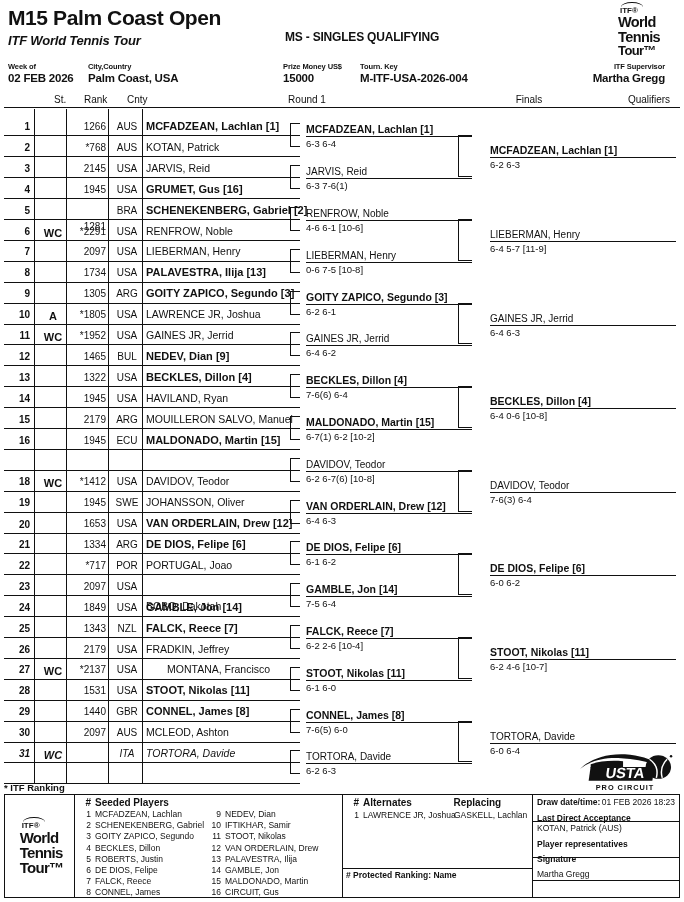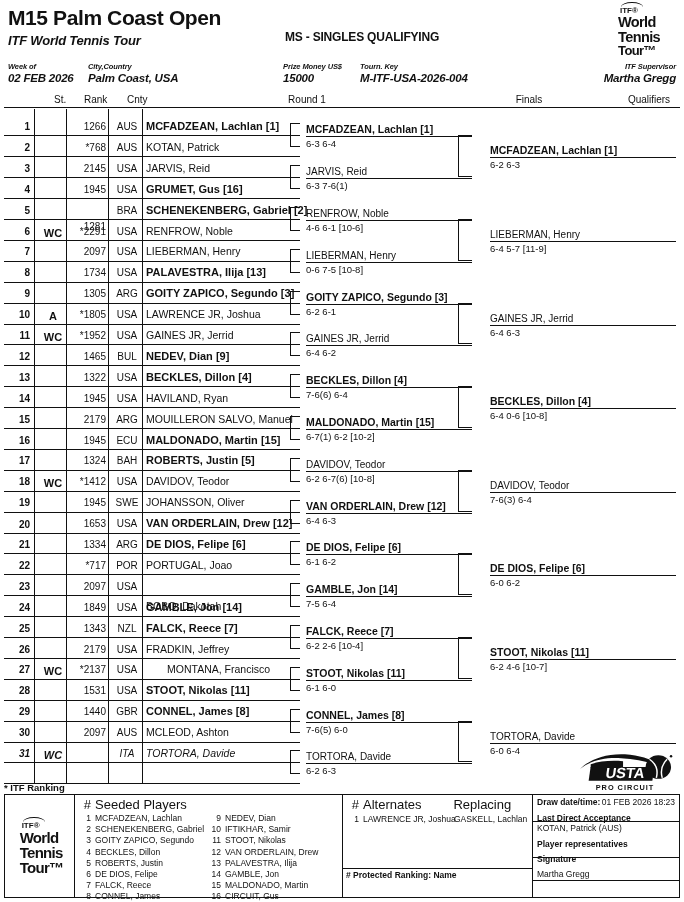--- a/index.html
+++ b/index.html
@@ -32,29 +32,29 @@
     position: absolute; right: 8px; top: 2px;
     width: 58px; text-align: left;
     line-height: 1.0;
   }
   .itf-mark { font-size: 8px; font-weight: bold; letter-spacing:0px; position:relative; padding-left:2px;}
   .itf-mark .arc { display:block; width:22px; height:5px; border-top:1.4px solid #111; border-radius:50%/100% 100% 0 0; margin-left:1px;}
   .itf-word { font-size: 14.5px; font-weight: bold; letter-spacing: -0.6px; display:block; }
   .itf-word.small { font-size: 13px; }
 
   
-  #info-bar { position: relative; height: 32px; padding: 0 12px; font-style: italic; }
+  #info-bar { position: relative; height: 32px; padding: 0 12px; }
   .info-cell { position: absolute; }
   .info-label { font-size: 7.5px; font-weight: bold; letter-spacing: -0.1px; }
   .info-value { font-size: 11.5px; font-weight: bold; letter-spacing: -0.2px; margin-top: 1px;}
   #info-week { left: 8px; top: 0; }
   #info-city { left: 88px; top: 0; }
   #info-prize { left: 283px; top: 0; }
   #info-key { left: 360px; top: 0; }
-  #info-sup { right: 8px; top: 0; text-align: right; margin-left: 12px; }
+  #info-sup { right: 19px; top: 0; text-align: right; margin-left: 12px; }
 
   
   #col-head {
     position: relative; height: 14px; margin: 0 4px;
     border-bottom: 1.6px solid #111;
     font-size: 10px;
   }
   #col-head > div { position: absolute; top: 0; }
   .ch-st { left: 50px; }
   .ch-rank { left: 80px; }
@@ -122,21 +122,21 @@
   }
   .fcell { border-right: 1.4px solid #111; position: relative; }
   #f-logo { width: 70px; display:flex; align-items:center; justify-content:center; }
   #itf-logo-bottom { line-height: 1.0; padding-left:4px;}
   #itf-logo-bottom .itf-word { font-size: 15px; letter-spacing:-0.7px;}
 
   #f-seeds { width: 268px; padding: 2px 3px; }
   #f-alts { width: 190px; padding: 0; }
   #f-draw { flex: 1; padding: 0; }
 
-  .fhead { font-size: 13px; font-weight: normal; }
+  .fhead { font-size: 10px; font-weight: bold; }
   .frow { font-size: 8.5px; line-height: 11.2px; white-space: nowrap; }
   .fnum { display:inline-block; width: 13px; text-align:right; margin-right:4px; }
 
   .seed-cols { display:flex; margin-top: 1px; }
   .seed-col { width: 130px; }
 
   .alt-head { display:flex; padding: 2px 3px; }
   .alt-row { display:flex; padding: 0 3px; }
   .alt-name { width: 108px; }
   .alt-rep { width: 76px; }
@@ -323,27 +323,20 @@
     </div>
     <div class="rowline" style="top: 320px; width: 296px;"></div>
     <div class="abs" style="left: 0px; top: 323.5px; width: 296px; height: 20.9px;">
       <div class="num" style="left: 0px; top: 3px;">16</div>
       <div class="stc" style="top: 4px;"></div>
       <div class="rnk" style="top: 3px;">1945</div>
       <div class="cty" style="top: 3px;">ECU</div>
       <div class="pname seeded" style="top: 2px;">MALDONADO, Martin [15]</div>
     </div>
     <div class="rowline" style="top: 340.9px; width: 296px;"></div>
-    <div class="abs" style="left: 0px; top: 344.4px; width: 296px; height: 20.9px;">
-      <div class="num" style="left: 0px; top: 3px;">17</div>
-      <div class="stc" style="top: 4px;"></div>
-      <div class="rnk" style="top: 3px;">1324</div>
-      <div class="cty" style="top: 3px;">BAH</div>
-      <div class="pname seeded" style="top: 2px;">ROBERTS, Justin [5]</div>
-    </div>
     <div class="rowline" style="top: 361.8px; width: 296px;"></div>
     <div class="abs" style="left: 0px; top: 365.3px; width: 296px; height: 20.9px;">
       <div class="num" style="left: 0px; top: 3px;">18</div>
       <div class="stc" style="top: 4px;">WC</div>
       <div class="rnk" style="top: 3px;">*1412</div>
       <div class="cty" style="top: 3px;">USA</div>
       <div class="pname" style="top: 2px;">DAVIDOV, Teodor</div>
     </div>
     <div class="rowline" style="top: 382.7px; width: 296px;"></div>
     <div class="abs" style="left: 0px; top: 386.2px; width: 296px; height: 20.9px;">

